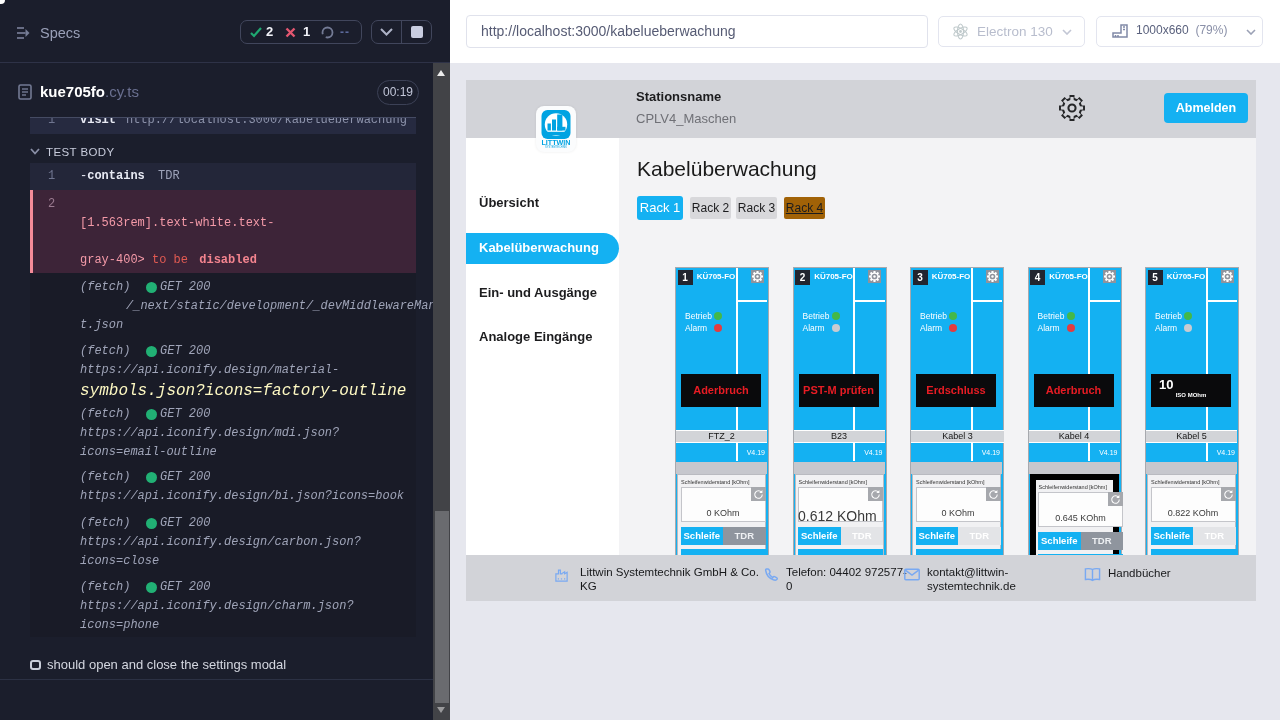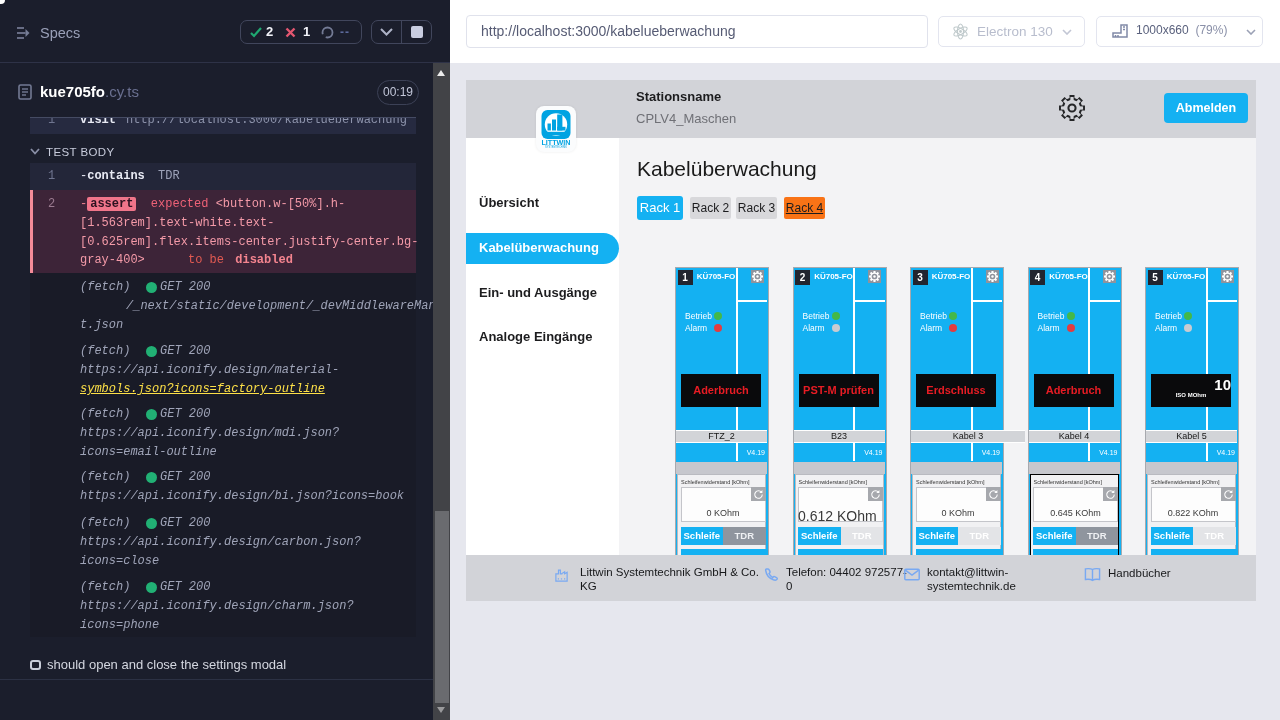--- a/index.html
+++ b/index.html
@@ -70,38 +70,36 @@
     <div class="abs" style="left:46px;top:146px;font-size:11.5px;color:#c8ccdc;letter-spacing:0.4px;">TEST BODY</div>
 
     <div class="abs" style="left:30px;top:163px;width:386px;height:27px;background:#232639;">
       <div class="abs mono" style="left:18px;top:6px;font-size:12px;color:#6f7590;">1</div>
       <div class="abs mono" style="left:50px;top:6px;font-size:12px;color:#e8eaf4;">-<b>contains</b></div>
       <div class="abs mono" style="left:128px;top:6px;font-size:12px;color:#9da2b8;">TDR</div>
     </div>
 
     <div class="abs" style="left:30px;top:190px;width:386px;height:83px;background:#3d2438;border-left:3px solid #f48b98;">
       <div class="abs mono" style="left:15px;top:7px;font-size:12px;color:#9b7b90;">2</div>
-      <div class="abs mono" style="left:47px;top:7px;font-size:12px;color:#f0808f;">-<span style="background:#f0758a;color:#2d1220;font-weight:bold;border-radius:2px;padding:0 3px;">assert</span>&nbsp;&nbsp;<span style="color:#ef6277;">expected</span> <span style="color:#f49aa8;">&lt;button.w-[50%].h-</span></div>
       <div class="abs mono" style="left:47px;top:26px;font-size:12px;color:#f49aa8;">[1.563rem].text-white.text-</div>
-      <div class="abs mono" style="left:47px;top:44.5px;font-size:12px;color:#f49aa8;">[0.625rem].flex.items-center.justify-center.bg-</div>
-      <div class="abs mono" style="left:47px;top:63px;font-size:12px;color:#f49aa8;">gray-400&gt; <span style="color:#e25a52;margin-left:36px;">to be</span> <b style="color:#f4848f;margin-left:4px;">disabled</b></div>
+      <div class="abs mono" style="left:47px;top:63px;font-size:12px;color:#f49aa8;">gray-400&gt; <span style="color:#e25a52;">to be</span> <b style="color:#f4848f;margin-left:4px;">disabled</b></div>
     </div>
 
     <div class="abs" style="left:30px;top:273px;width:386px;height:364px;background:#191b27;"></div>
     <div id="fetches">
     <div class="abs mono" style="left:80px;top:280px;font-size:12px;font-style:italic;color:#9fa4b8;">(fetch)</div>
     <div class="abs" style="left:146px;top:282px;width:11px;height:11px;border-radius:50%;background:#21b074;"></div>
     <div class="abs mono" style="left:160px;top:280px;font-size:12px;font-style:italic;color:#9fa4b8;">GET 200</div>
     <div class="abs mono" style="left:80px;top:299px;font-size:12px;font-style:italic;color:#9fa4b8;margin-left:46px;">/_next/static/development/_devMiddlewareManifes</div>
     <div class="abs mono" style="left:80px;top:318px;font-size:12px;font-style:italic;color:#9fa4b8;">t.json</div>
     <div class="abs mono" style="left:80px;top:344px;font-size:12px;font-style:italic;color:#9fa4b8;">(fetch)</div>
     <div class="abs" style="left:146px;top:346px;width:11px;height:11px;border-radius:50%;background:#21b074;"></div>
     <div class="abs mono" style="left:160px;top:344px;font-size:12px;font-style:italic;color:#9fa4b8;">GET 200</div>
     <div class="abs mono" style="left:80px;top:363px;font-size:12px;font-style:italic;color:#9fa4b8;">https://api.iconify.design/material-</div>
-    <div class="abs mono" style="left:80px;top:382px;font-size:12px;font-style:italic;color:#fde047;text-decoration:underline;">symbols.json?icons=factory-outline</div>
+    <div class="abs mono" style="left:80px;top:382px;font-size:16px;font-style:italic;color:#fef9c3;">symbols.json?icons=factory-outline</div>
     <div class="abs mono" style="left:80px;top:407px;font-size:12px;font-style:italic;color:#9fa4b8;">(fetch)</div>
     <div class="abs" style="left:146px;top:409px;width:11px;height:11px;border-radius:50%;background:#21b074;"></div>
     <div class="abs mono" style="left:160px;top:407px;font-size:12px;font-style:italic;color:#9fa4b8;">GET 200</div>
     <div class="abs mono" style="left:80px;top:426px;font-size:12px;font-style:italic;color:#9fa4b8;">https://api.iconify.design/mdi.json?</div>
     <div class="abs mono" style="left:80px;top:445px;font-size:12px;font-style:italic;color:#9fa4b8;">icons=email-outline</div>
     <div class="abs mono" style="left:80px;top:470px;font-size:12px;font-style:italic;color:#9fa4b8;">(fetch)</div>
     <div class="abs" style="left:146px;top:472px;width:11px;height:11px;border-radius:50%;background:#21b074;"></div>
     <div class="abs mono" style="left:160px;top:470px;font-size:12px;font-style:italic;color:#9fa4b8;">GET 200</div>
     <div class="abs mono" style="left:80px;top:489px;font-size:12px;font-style:italic;color:#9fa4b8;">https://api.iconify.design/bi.json?icons=book</div>
     <div class="abs mono" style="left:80px;top:516px;font-size:12px;font-style:italic;color:#9fa4b8;">(fetch)</div>
@@ -197,21 +195,21 @@
     <div class="abs" style="left:0;top:153px;width:153px;height:31px;background:#14b1f2;border-radius:0 16px 16px 0;"></div>
     <div class="abs" style="left:13px;top:160px;font-size:13px;font-weight:bold;color:#ffffff;">Kabelüberwachung</div>
     <div class="abs" style="left:13px;top:205px;font-size:13px;font-weight:bold;color:#1c1c1e;">Ein- und Ausgänge</div>
     <div class="abs" style="left:13px;top:249px;font-size:13px;font-weight:bold;color:#1c1c1e;">Analoge Eingänge</div>
 
     <div class="abs" style="left:171px;top:77px;font-size:21px;color:#1a1a1a;">Kabelüberwachung</div>
 
     <div class="abs" style="left:171px;top:116px;width:46px;height:24px;background:#14b1f2;border-radius:3px;text-align:center;line-height:24px;font-size:13px;color:#fff;">Rack 1</div>
     <div class="abs" style="left:224px;top:117px;width:41px;height:22px;background:#d8d8db;border-radius:2px;text-align:center;line-height:22px;font-size:12px;color:#1c1c1e;">Rack 2</div>
     <div class="abs" style="left:270px;top:117px;width:41px;height:22px;background:#d8d8db;border-radius:2px;text-align:center;line-height:22px;font-size:12px;color:#1c1c1e;">Rack 3</div>
-    <div class="abs" style="left:318px;top:117px;width:41px;height:22px;background:#f97316;border-radius:2px;text-align:center;line-height:22px;font-size:12px;color:#1c1c1e;text-decoration:underline;">Rack 4</div>
+    <div class="abs" style="left:318px;top:117px;width:41px;height:22px;background:#a16207;border-radius:2px;text-align:center;line-height:22px;font-size:12px;color:#1c1c1e;text-decoration:underline;">Rack 4</div>
 
     <div id="cards">
     <div class="abs" style="left:209px;top:187px;width:94px;height:300px;border:1.5px solid #a7a9ae;background:#14b1f2;">
       <div class="abs" style="left:59.5px;top:0;width:2.2px;height:193px;background:#fff;"></div>
       <div class="abs" style="left:61.5px;top:32px;width:29.5px;height:2.2px;background:#fff;"></div>
       <div class="abs" style="left:1.5px;top:1.5px;width:15px;height:15px;background:#22252f;text-align:center;line-height:15px;font-size:10px;font-weight:bold;color:#fff;">1</div>
       <div class="abs" style="left:18px;top:3.5px;width:44px;text-align:center;font-size:8px;font-weight:bold;color:#fff;">KÜ705-FO</div>
       <div class="abs" style="left:74.5px;top:1.5px;width:13px;height:13px;background:#8f939c;"></div>
       <svg class="abs" style="left:75.5px;top:2.5px" width="11" height="11" viewBox="0 0 24 24">
             <path fill="#fff" d="M9.65 -0.07 L14.35 -0.07 L14.23 3.07 L16.74 4.11 L18.88 1.80 L22.20 5.12 L19.89 7.26 L20.93 9.77 L24.07 9.65 L24.07 14.35 L20.93 14.23 L19.89 16.74 L22.20 18.88 L18.88 22.20 L16.74 19.89 L14.23 20.93 L14.35 24.07 L9.65 24.07 L9.77 20.93 L7.26 19.89 L5.12 22.20 L1.80 18.88 L4.11 16.74 L3.07 14.23 L-0.07 14.35 L-0.07 9.65 L3.07 9.77 L4.11 7.26 L1.80 5.12 L5.12 1.80 L7.26 4.11 L9.77 3.07 Z"></path>
@@ -288,21 +286,21 @@
             <circle cx="12" cy="12" r="6.2" fill="#8f939c"></circle>
             <circle cx="12" cy="12" r="2.6" fill="#fff"></circle>
           </svg>
       <div class="abs" style="left:9px;top:43px;font-size:8.5px;color:#fff;">Betrieb</div>
       <div class="abs" style="left:38px;top:44px;width:8px;height:8px;border-radius:50%;background:#44b848;"></div>
       <div class="abs" style="left:9px;top:55px;font-size:8.5px;color:#fff;">Alarm</div>
       <div class="abs" style="left:38px;top:56px;width:8px;height:8px;border-radius:50%;background:#e23c40;"></div>
       <div class="abs" style="left:5px;top:106px;width:80px;height:33px;background:#0a0a0c;">
             <div style="text-align:center;line-height:33px;font-size:11px;font-weight:bold;color:#e81c24;">Erdschluss</div>
           </div>
-      <div class="abs" style="left:0;top:161.5px;width:114px;height:13px;background:#d2d4d8;border-top:1px solid #fff;border-bottom:1px solid #fff;text-align:center;line-height:11px;font-size:9px;color:#161616;">Kabel 3</div>
+      <div class="abs" style="left:0;top:161.5px;width:93px;height:13px;background:#d2d4d8;border-top:1px solid #fff;border-bottom:1px solid #fff;text-align:center;line-height:11px;font-size:9px;color:#161616;">Kabel 3</div>
       <div class="abs" style="left:62px;top:181px;width:27px;text-align:right;font-size:7px;color:#fff;">V4.19</div>
       <div class="abs" style="left:0;top:193.5px;width:91px;height:12.5px;background:#c6c7cd;"></div>
       <div class="abs" style="left:1px;top:206px;width:89px;height:91px;background:#f1f1f3;border:1px solid #b9bac0;">
         <div class="abs" style="left:3px;top:4px;font-size:5.5px;color:#333;">Schleifenwiderstand [kOhm]</div>
         <div class="abs" style="left:2.5px;top:12px;width:85px;height:35px;background:#fdfdfd;border:1px solid #c4c5ca;"></div>
         <div class="abs" style="left:72.5px;top:12px;width:15px;height:14px;background:#a6a8ad;"></div>
         <svg class="abs" style="left:74.5px;top:13.5px" width="11" height="11" viewBox="0 0 24 24">
               <path fill="none" stroke="#fff" stroke-width="2.2" d="M18.6 7.2 A 8.2 8.2 0 1 0 20.2 12"></path>
               <path fill="#fff" d="M20.5 2 L20.5 8.8 L13.7 8.8 Z"></path>
             </svg>
@@ -326,21 +324,21 @@
       <div class="abs" style="left:9px;top:43px;font-size:8.5px;color:#fff;">Betrieb</div>
       <div class="abs" style="left:38px;top:44px;width:8px;height:8px;border-radius:50%;background:#44b848;"></div>
       <div class="abs" style="left:9px;top:55px;font-size:8.5px;color:#fff;">Alarm</div>
       <div class="abs" style="left:38px;top:56px;width:8px;height:8px;border-radius:50%;background:#e23c40;"></div>
       <div class="abs" style="left:5px;top:106px;width:80px;height:33px;background:#0a0a0c;">
             <div style="text-align:center;line-height:33px;font-size:11px;font-weight:bold;color:#e81c24;">Aderbruch</div>
           </div>
       <div class="abs" style="left:0;top:161.5px;width:91px;height:13px;background:#d2d4d8;border-top:1px solid #fff;border-bottom:1px solid #fff;text-align:center;line-height:11px;font-size:9px;color:#161616;">Kabel 4</div>
       <div class="abs" style="left:62px;top:181px;width:27px;text-align:right;font-size:7px;color:#fff;">V4.19</div>
       <div class="abs" style="left:0;top:193.5px;width:91px;height:12.5px;background:#c6c7cd;"></div>
-      <div class="abs" style="left:1px;top:206px;width:89px;height:91px;background:#f1f1f3;border:1px solid #000000;">
+      <div class="abs" style="left:1px;top:206px;width:89px;height:91px;background:#f1f1f3;border:6px solid #000000;">
         <div class="abs" style="left:3px;top:4px;font-size:5.5px;color:#333;">Schleifenwiderstand [kOhm]</div>
         <div class="abs" style="left:2.5px;top:12px;width:85px;height:35px;background:#fdfdfd;border:1px solid #c4c5ca;"></div>
         <div class="abs" style="left:72.5px;top:12px;width:15px;height:14px;background:#a6a8ad;"></div>
         <svg class="abs" style="left:74.5px;top:13.5px" width="11" height="11" viewBox="0 0 24 24">
               <path fill="none" stroke="#fff" stroke-width="2.2" d="M18.6 7.2 A 8.2 8.2 0 1 0 20.2 12"></path>
               <path fill="#fff" d="M20.5 2 L20.5 8.8 L13.7 8.8 Z"></path>
             </svg>
         <div class="abs" style="left:2.5px;top:33px;width:85px;text-align:center;font-size:9px;color:#3a3a3a;">0.645 KOhm</div>
         <div class="abs" style="left:2.5px;top:51.5px;width:42.5px;height:18px;background:#14b1f2;text-align:center;line-height:18px;font-size:9.5px;font-weight:bold;color:#fff;">Schleife</div>
         <div class="abs" style="left:45px;top:51.5px;width:42.5px;height:18px;background:#8f959e;text-align:center;line-height:18px;font-size:9.5px;font-weight:bold;color:#eef0f3;">TDR</div>
@@ -356,21 +354,21 @@
       <svg class="abs" style="left:75.5px;top:2.5px" width="11" height="11" viewBox="0 0 24 24">
             <path fill="#fff" d="M9.65 -0.07 L14.35 -0.07 L14.23 3.07 L16.74 4.11 L18.88 1.80 L22.20 5.12 L19.89 7.26 L20.93 9.77 L24.07 9.65 L24.07 14.35 L20.93 14.23 L19.89 16.74 L22.20 18.88 L18.88 22.20 L16.74 19.89 L14.23 20.93 L14.35 24.07 L9.65 24.07 L9.77 20.93 L7.26 19.89 L5.12 22.20 L1.80 18.88 L4.11 16.74 L3.07 14.23 L-0.07 14.35 L-0.07 9.65 L3.07 9.77 L4.11 7.26 L1.80 5.12 L5.12 1.80 L7.26 4.11 L9.77 3.07 Z"></path>
             <circle cx="12" cy="12" r="6.2" fill="#8f939c"></circle>
             <circle cx="12" cy="12" r="2.6" fill="#fff"></circle>
           </svg>
       <div class="abs" style="left:9px;top:43px;font-size:8.5px;color:#fff;">Betrieb</div>
       <div class="abs" style="left:38px;top:44px;width:8px;height:8px;border-radius:50%;background:#44b848;"></div>
       <div class="abs" style="left:9px;top:55px;font-size:8.5px;color:#fff;">Alarm</div>
       <div class="abs" style="left:38px;top:56px;width:8px;height:8px;border-radius:50%;background:#c9cbd1;"></div>
       <div class="abs" style="left:5px;top:106px;width:80px;height:33px;background:#0a0a0c;">
-            <div style="padding-top:4px;text-align:right;font-size:15px;font-weight:bold;color:#fff;line-height:14px;">10</div>
+            <div style="padding-top:4px;text-align:left;font-size:13px;font-weight:bold;color:#fff;line-height:14px;margin-left:8px;">10</div>
             <div style="text-align:center;font-size:6px;font-weight:bold;color:#fff;">ISO MOhm</div>
           </div>
       <div class="abs" style="left:0;top:161.5px;width:91px;height:13px;background:#d2d4d8;border-top:1px solid #fff;border-bottom:1px solid #fff;text-align:center;line-height:11px;font-size:9px;color:#161616;">Kabel 5</div>
       <div class="abs" style="left:62px;top:181px;width:27px;text-align:right;font-size:7px;color:#fff;">V4.19</div>
       <div class="abs" style="left:0;top:193.5px;width:91px;height:12.5px;background:#c6c7cd;"></div>
       <div class="abs" style="left:1px;top:206px;width:89px;height:91px;background:#f1f1f3;border:1px solid #b9bac0;">
         <div class="abs" style="left:3px;top:4px;font-size:5.5px;color:#333;">Schleifenwiderstand [kOhm]</div>
         <div class="abs" style="left:2.5px;top:12px;width:85px;height:35px;background:#fdfdfd;border:1px solid #c4c5ca;"></div>
         <div class="abs" style="left:72.5px;top:12px;width:15px;height:14px;background:#a6a8ad;"></div>
         <svg class="abs" style="left:74.5px;top:13.5px" width="11" height="11" viewBox="0 0 24 24">

